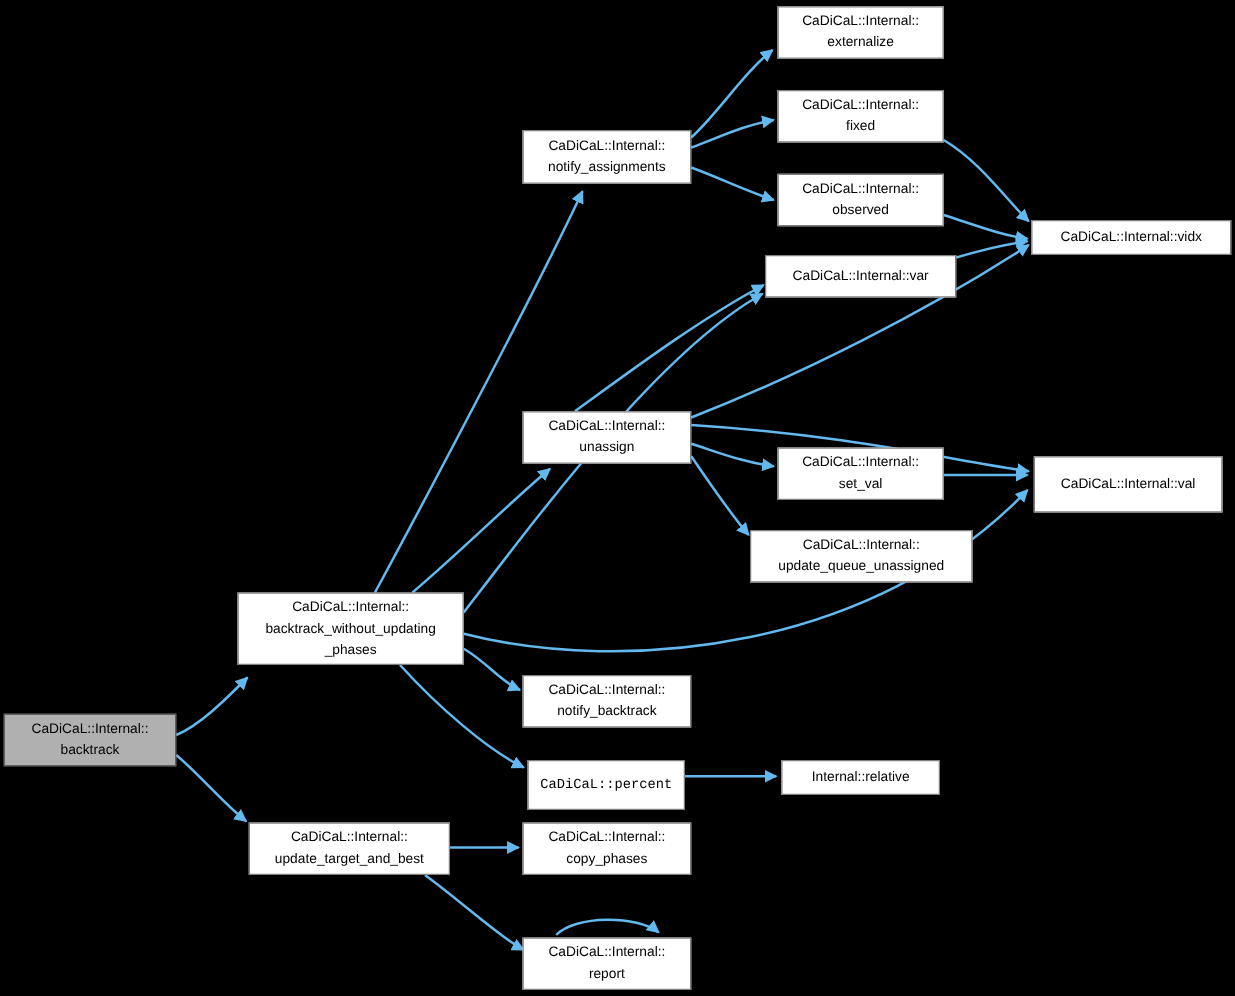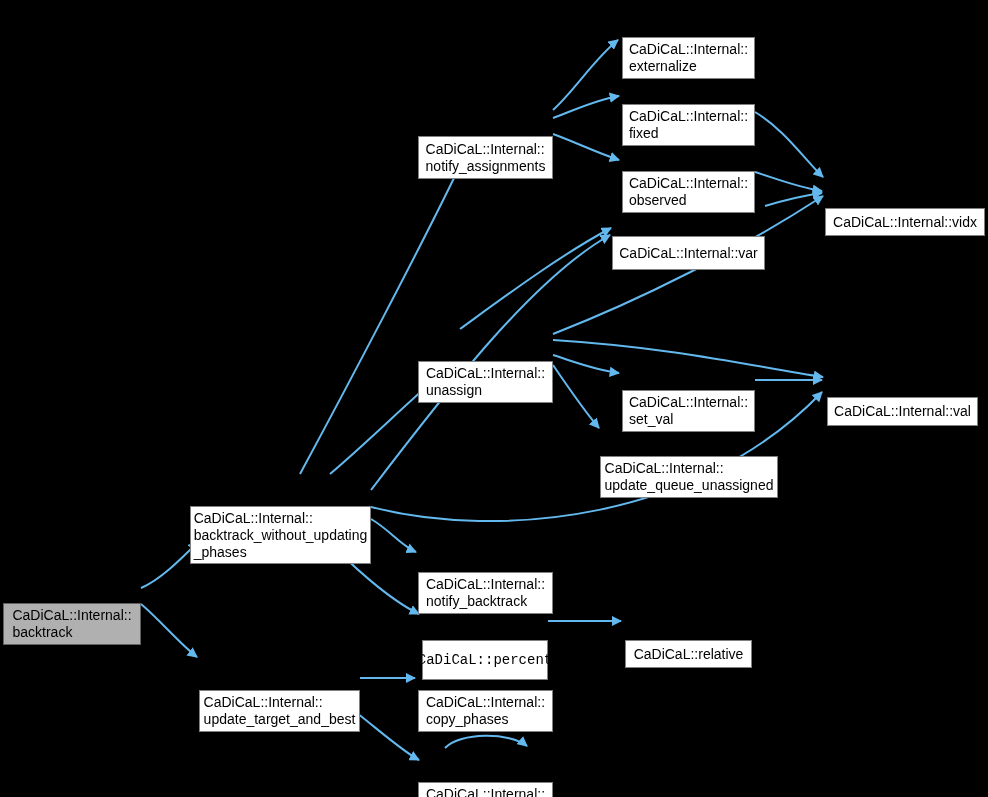--- a/index.html
+++ b/index.html
@@ -25,26 +25,26 @@
   }
   .node {
     position: absolute;
     box-sizing: border-box;
     border: 1px solid #808080;
     background: #ffffff;
     color: #000000;
     display: flex;
     align-items: center;
     justify-content: center;
-    font-size: 14px;
+    text-align: center;
+    font-size: 11px;
     line-height: 17px;
     white-space: pre-line;
     letter-spacing: 0px;
     z-index: 5;
-    margin-top: 32px;
   }
   .node.current {
     background: #b0b0b0;
     border: 1px solid #606060;
   }
   .node-label {
     display: block;
     padding: 0 4px;
   }
 </style>
@@ -108,17 +108,17 @@
 externalize</span></div>
       <div class="node" style="left: 622px; top: 72px; width: 133px; height: 42px;"><span class="node-label">CaDiCaL::Internal::
 fixed</span></div>
       <div class="node" style="left: 622px; top: 139px; width: 133px; height: 42px;"><span class="node-label">CaDiCaL::Internal::
 observed</span></div>
       <div class="node" style="left: 612px; top: 204px; width: 153px; height: 34px;"><span class="node-label">CaDiCaL::Internal::var</span></div>
       <div class="node" style="left: 622px; top: 358px; width: 133px; height: 42px;"><span class="node-label">CaDiCaL::Internal::
 set_val</span></div>
       <div class="node" style="left: 600px; top: 424px; width: 178px; height: 42px;"><span class="node-label">CaDiCaL::Internal::
 update_queue_unassigned</span></div>
-      <div class="node" style="left: 625px; top: 608px; width: 127px; height: 28px;"><span class="node-label">CaDiCaL::relative</span></div>
+      <div class="node" style="left: 625px; top: 608px; width: 127px; height: 28px;"><span class="node-label">Internal::relative</span></div>
       <div class="node" style="left: 825px; top: 176px; width: 160px; height: 28px;"><span class="node-label">CaDiCaL::Internal::vidx</span></div>
-      <div class="node" style="left: 827px; top: 365px; width: 151px; height: 29px;"><span class="node-label">CaDiCaL::Internal::val</span></div>
+      <div class="node" style="left: 827px; top: 365px; width: 151px; height: 45px;"><span class="node-label">CaDiCaL::Internal::val</span></div>
     </div>
 </div>
 
 </body></html>

